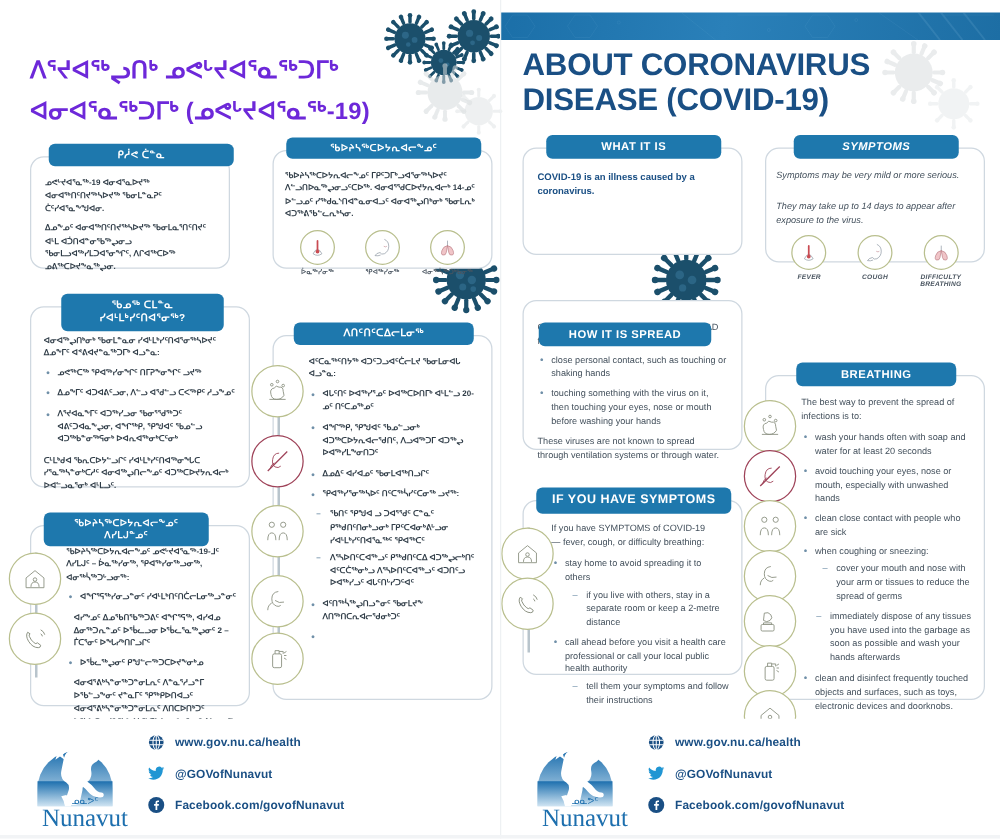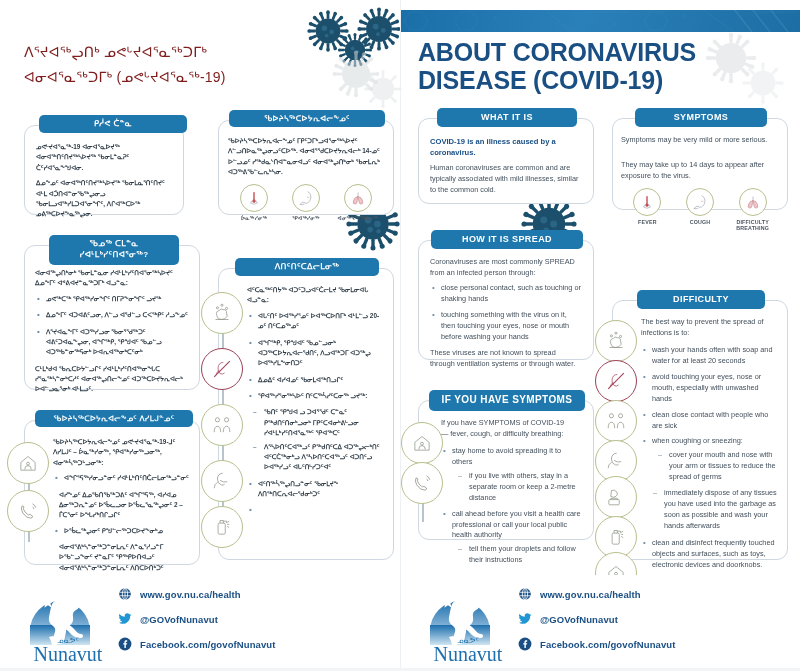--- a/index.html
+++ b/index.html
@@ -19,21 +19,21 @@
   .top-banner {
     position:absolute; left:400px; top:10px; width:400px; height:22px;
     background: linear-gradient(100deg,#1b6fa8 0%, #2a80b9 45%, #1d6ea4 100%);
     overflow:hidden;
   }
   .top-banner .hexes { position:absolute; inset:0; opacity:.25; }
 
   
   .title-iu {
     position:absolute; left:24px; top:40px; width:300px;
-    color:#7f1d1d; font-size:14px; font-weight:normal; line-height:1.75;
+    color:#6d28d9; font-size:19px; font-weight:bold; line-height:1.75;
     letter-spacing:.2px;
   }
   .title-en {
     position:absolute; left:418px; top:38px; width:300px;
     color:#1a4f84; font-size:25px; font-weight:bold; line-height:1.12;
     letter-spacing:-.2px; text-transform:uppercase;
   }
 
   
   .card {
@@ -668,21 +668,21 @@
         <rect x="14" y="14" width="11" height="17" rx="2"></rect>
         <path d="M17 14 v-4 h5 v4"></path>
             <path d="M22 11 h5 l0 3"></path>
         <path d="M28 13 l3 -2 M28 16 l3 0 M28 19 l3 2"></path>
           </g>
         </svg>
     </div>
   </div>
 
   <div class="card" style="left:24px; top:420px; width:176px; height:145px;">
-    <div class="card-head" style="left:10px; width:158px; font-size:7.4px;">ᖃᐅᔨᓴᖅᑕᐅᔭᕆᐊᓕᖕᓄᑦ ᐱᓯᒪᒍᓐᓄᑦ</div>
+    <div class="card-head" style="left:10px; width:132px; font-size:7.4px;">ᖃᐅᔨᓴᖅᑕᐅᔭᕆᐊᓕᖕᓄᑦ ᐱᓯᒪᒍᓐᓄᑦ</div>
     <div class="card-body iu-body" style="padding:16px 10px 6px 28px;">
       <p>ᖃᐅᔨᓴᖅᑕᐅᔭᕆᐊᓕᖕᓄᑦ ᓄᕙᒡᔪᐊᕐᓇᖅ-19-ᒧᑦ ᐱᓯᒪᒍᑦ – ᐆᓇᖅᓯᓂᖅ, ᕿᐊᖅᓯᓂᖅᓗᓂᖅ, ᐊᓂᖅᓵᖅᑐᒡᓗᓂᖅ:</p>
       <ul class="iu-list">
         <li>ᐊᖏᕐᕋᖅᓯᓂᓗᓐᓂᑦ ᓯᐊᒻᒪᒃᑎᑦᑎᑖᓕᒪᓂᖅᓗᓐᓂᑦ</li>
       </ul>
       <p style="margin-left:6px;">ᐊᓯᖕᓄᑦ ᐃᓄᖃᑎᖃᖅᑐᕕᑦ ᐊᖏᕐᕋᖅ, ᐊᓯᐊᓄ ᐃᓂᖅᑐᕆᓐᓄᑦ ᐅᖄᓚᓗᓂ ᐅᖄᓚᕐᓇᖅᖢᓂᑦ 2 –ᒦᑕᕐᓂᑦ ᐅᖓᓯᒃᑎᒋᓗᒋᑦ</p>
       <ul class="iu-list">
         <li>ᐅᖄᓚᖅᖢᓂᑦ ᑭᖑᓪᓕᖅᑐᑕᐅᔪᖕᓂᒃᓄ</li>
       </ul>
       <p style="margin-left:6px;">ᐊᓂᐊᕐᕕᒃᓴᓐᓂᖅᑐᓐᓂᒪᕆᑦ ᐱᓐᓇᕐᓱᓗᓐᒥ ᐅᖃᓪᓗᖕᓂᑦ ᔪᓐᓇᒥᑦ ᕿᖅᑭᐅᑎᐊᓗᑦ ᐊᓂᐊᕐᕕᒃᓴᓐᓂᖅᑐᓐᓂᒪᕆᑦ ᐱᑎᑕᐅᑎᒃᑐᑦ ᐅᖃᐅᑎᓗᒍᑦ ᖃᐅᔨᓴᖅᑕᐅᔭᕆᐊᓕᖕᓄᑦ ᐱᓪᓗᓂᖅ ᒪᓕᒡᓗᓂᓗ ᖃᐅᑎᕐᒃᑕᖅᖢᑎᑦ</p>
@@ -707,25 +707,24 @@
         <path d="M27 9 q4 2 5 6 M27 14 q2 1 2 3"></path>
           </g>
         </svg>
     </div>
   </div>
 
   <div class="card" style="left:418px; top:118px; width:176px; height:86px;">
     <div class="card-head" style="left:18px; width:140px; font-size:9px;">WHAT IT IS</div>
     <div class="card-body en-body" style="padding:17px 11px 8px 11px;">
       <span class="lead">COVID-19 is an illness caused by a coronavirus.</span>
-      <p>Human coronaviruses are common and are typically associated with mild illnesses, similar to the common cold.</p>
-    </div>
-  </div>
-
-  <div class="card" style="left:612px; top:118px; width:176px; height:92px;">
+    </div>
+  </div>
+
+  <div class="card" style="left:612px; top:118px; width:176px; height:92px;font-style:italic;">
     <div class="card-head" style="left:22px; width:132px; font-size:9px;">SYMPTOMS</div>
     <div class="card-body en-body" style="padding:16px 8px 4px 8px;">
       <p style="margin-bottom:14px;">Symptoms may be very mild or more serious.</p>
       <p style="margin-bottom:2px;">They may take up to 14 days to appear after exposure to the virus.</p>
       <div class="sym-row">
         <div class="sym-item">
           <div class="sym-circle">
             <svg width="20" height="20" viewBox="0 0 40 40">
               <path d="M13 30 Q20 16 27 30 Q20 35 13 30 Z" fill="none" stroke="#8a94a0" stroke-width="1.1"></path>
               <rect x="18.6" y="8" width="2.8" height="17" rx="1.4" fill="#c94b52"></rect>
@@ -752,33 +751,33 @@
               <path d="M20 17 q7 1 9 8 t-2 7 q-4 1 -5 -4 z" fill="#f0c5c8" stroke="#b06b74" stroke-width=".9"></path>
             </svg>
           </div>
           <div class="sym-label">DIFFICULTY BREATHING</div>
         </div>
       </div>
     </div>
   </div>
 
   <div class="card" style="left:418px; top:240px; width:176px; height:120px;">
-    <div class="card-head" style="left:12px; width:152px; font-size:9px;">HOW IT IS SPREAD</div>
+    <div class="card-head" style="left:12px; width:138px; font-size:9px;margin-top:28px;">HOW IT IS SPREAD</div>
     <div class="card-body en-body" style="padding:16px 11px 6px 11px;">
       <p>Coronaviruses are most commonly SPREAD from an infected person through:</p>
       <ul class="en-list">
         <li>close personal contact, such as touching or shaking hands</li>
         <li>touching something with the virus on it, then touching your eyes, nose or mouth before washing your hands</li>
       </ul>
       <p>These viruses are not known to spread through ventilation systems or through water.</p>
     </div>
   </div>
 
   <div class="card" style="left:612px; top:300px; width:176px; height:260px;">
-    <div class="card-head" style="left:24px; width:128px; font-size:9px;">DIFFICULTY</div>
+    <div class="card-head" style="left:24px; width:128px; font-size:9px;">BREATHING</div>
     <div class="card-body en-body" style="padding:16px 10px 6px 28px;">
       <p>The best way to prevent the spread of infections is to:</p>
       <ul class="en-list" style="margin-top:6px;">
         <li>wash your hands often with soap and water for at least 20 seconds</li>
         <li>avoid touching your eyes, nose or mouth, especially with unwashed hands</li>
         <li>clean close contact with people who are sick</li>
         <li>
           <span>when coughing or sneezing:</span>
           <ul class="sub-list">
             <li>cover your mouth and nose with your arm or tissues to reduce the spread of germs</li>
@@ -874,21 +873,21 @@
       <ul class="en-list" style="margin-top:6px;">
         <li>
           <span>stay home to avoid spreading it to others</span>
           <ul class="sub-list">
             <li>if you live with others, stay in a separate room or keep a 2-metre distance</li>
           </ul>
         </li>
         <li>
           <span>call ahead before you visit a health care professional or call your local public health authority</span>
           <ul class="sub-list">
-            <li>tell them your droplets and follow their instructions</li>
+            <li>tell them your symptoms and follow their instructions</li>
           </ul>
         </li>
       </ul>
     </div>
   </div>
 
   <div class="rail" style="left:401px; top:422px; height:100px;">
     <div class="line"></div>
     <div class="rail-icon" style="top:0px;">
       <svg width="26" height="26" viewBox="0 0 40 40">

